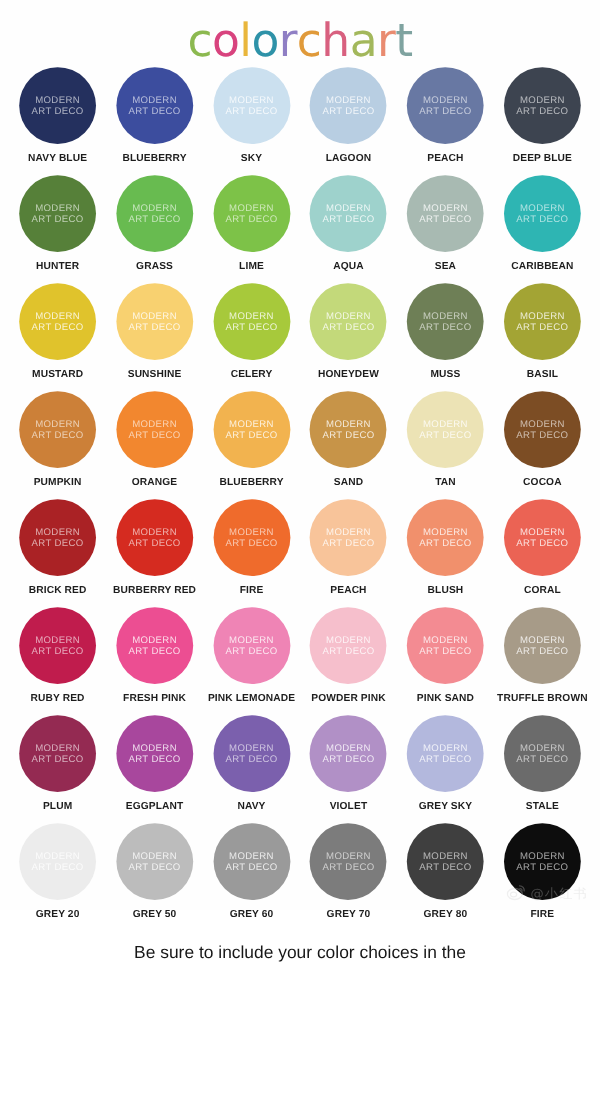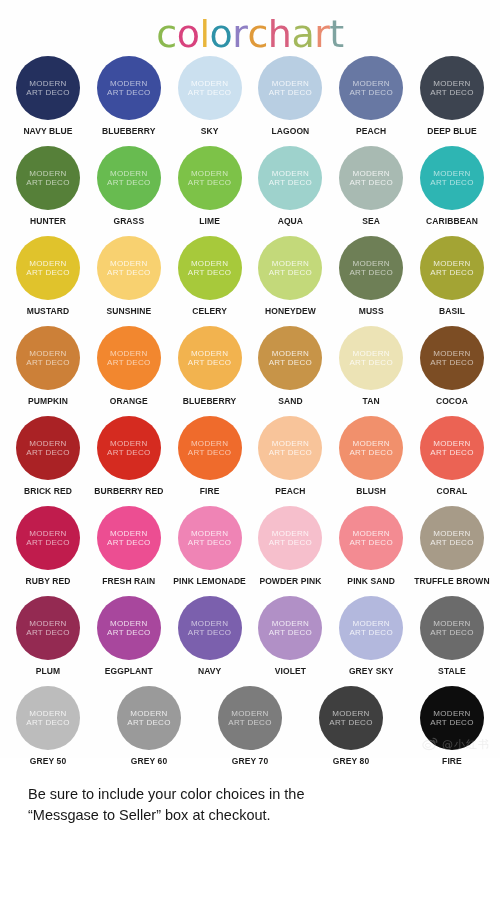--- a/index.html
+++ b/index.html
@@ -87,20 +87,21 @@
     font-weight: 700;
     letter-spacing: 0.1px;
     color: #1d1d1d;
     text-align: right;
     white-space: nowrap;
   }
 
   
   .footer {
     margin-top: 8px;
+    text-align: center;
     padding: 0 28px;
   }
   .footer p {
     margin: 0;
     font-family: "Liberation Sans", sans-serif;
     font-size: 14.5px;
     line-height: 21px;
     color: #171717;
     font-weight: 400;
   }
@@ -358,21 +359,21 @@
             <div class="mark">MODERN</div>
             <div class="mark">ART DECO</div>
           </div>
           <div class="name">RUBY RED</div>
         </div>
         <div class="cell">
           <div class="circle light" style="background: rgb(236, 78, 146);">
             <div class="mark">MODERN</div>
             <div class="mark">ART DECO</div>
           </div>
-          <div class="name">FRESH RAIN</div>
+          <div class="name">FRESH PINK</div>
         </div>
         <div class="cell">
           <div class="circle light" style="background: rgb(239, 132, 181);">
             <div class="mark">MODERN</div>
             <div class="mark">ART DECO</div>
           </div>
           <div class="name">PINK LEMONADE</div>
         </div>
         <div class="cell">
           <div class="circle light" style="background: rgb(246, 191, 204);">
@@ -434,20 +435,27 @@
         </div>
         <div class="cell">
           <div class="circle" style="background: rgb(107, 107, 107);">
             <div class="mark">MODERN</div>
             <div class="mark">ART DECO</div>
           </div>
           <div class="name">STALE</div>
         </div>
       </div>
       <div class="row">
+        <div class="cell">
+          <div class="circle light" style="background: rgb(236, 236, 236);">
+            <div class="mark">MODERN</div>
+            <div class="mark">ART DECO</div>
+          </div>
+          <div class="name">GREY 20</div>
+        </div>
         <div class="cell">
           <div class="circle light" style="background: rgb(188, 188, 188);">
             <div class="mark">MODERN</div>
             <div class="mark">ART DECO</div>
           </div>
           <div class="name">GREY 50</div>
         </div>
         <div class="cell">
           <div class="circle light" style="background: rgb(154, 154, 154);">
             <div class="mark">MODERN</div>
@@ -474,21 +482,20 @@
             <div class="mark">MODERN</div>
             <div class="mark">ART DECO</div>
           </div>
           <div class="name">FIRE</div>
         </div>
       </div>
     </div>
 
   <div class="footer">
     <p>Be sure to include your color choices in the</p>
-    <p>“Messgase to Seller” box at checkout.</p>
   </div>
 
   <div class="watermark">
     <span>
       <svg width="16" height="16" viewBox="0 0 16 16" aria-hidden="true">
         <ellipse cx="7" cy="9" rx="6.2" ry="4.6" fill="none" stroke="#cfcfcf" stroke-width="1.1"></ellipse>
         <ellipse cx="6" cy="9.4" rx="2.6" ry="2" fill="none" stroke="#cfcfcf" stroke-width="1"></ellipse>
         <path d="M11 2.2c2.4 0 4.2 1.9 3.8 4.2" fill="none" stroke="#cfcfcf" stroke-width="1.1" stroke-linecap="round"></path>
         <path d="M11.2 4.4c1.2 0 2 .9 1.8 2" fill="none" stroke="#cfcfcf" stroke-width="1" stroke-linecap="round"></path>
       </svg>

